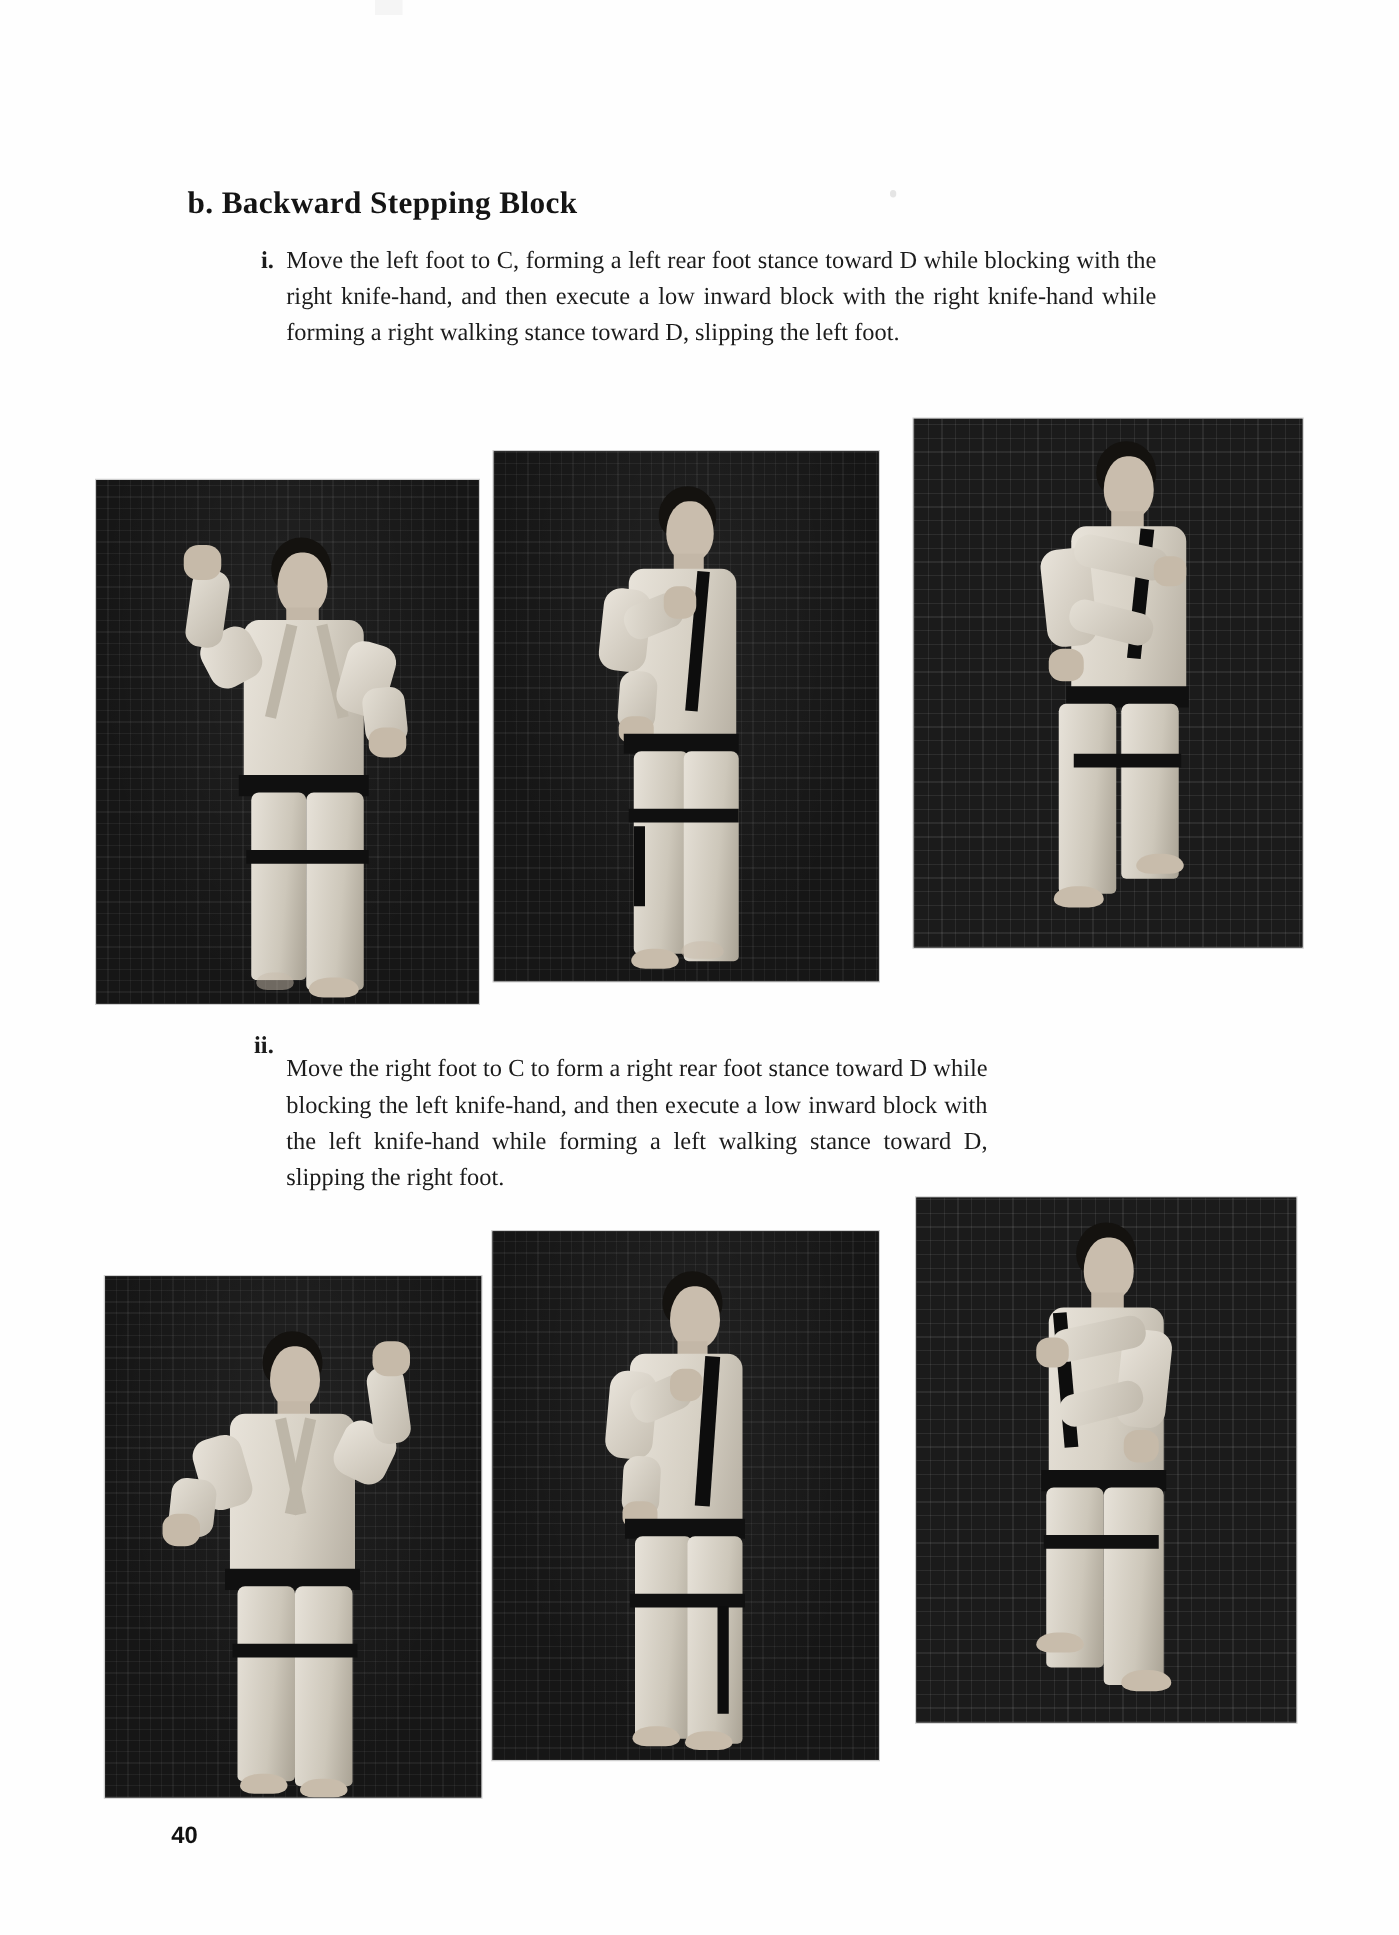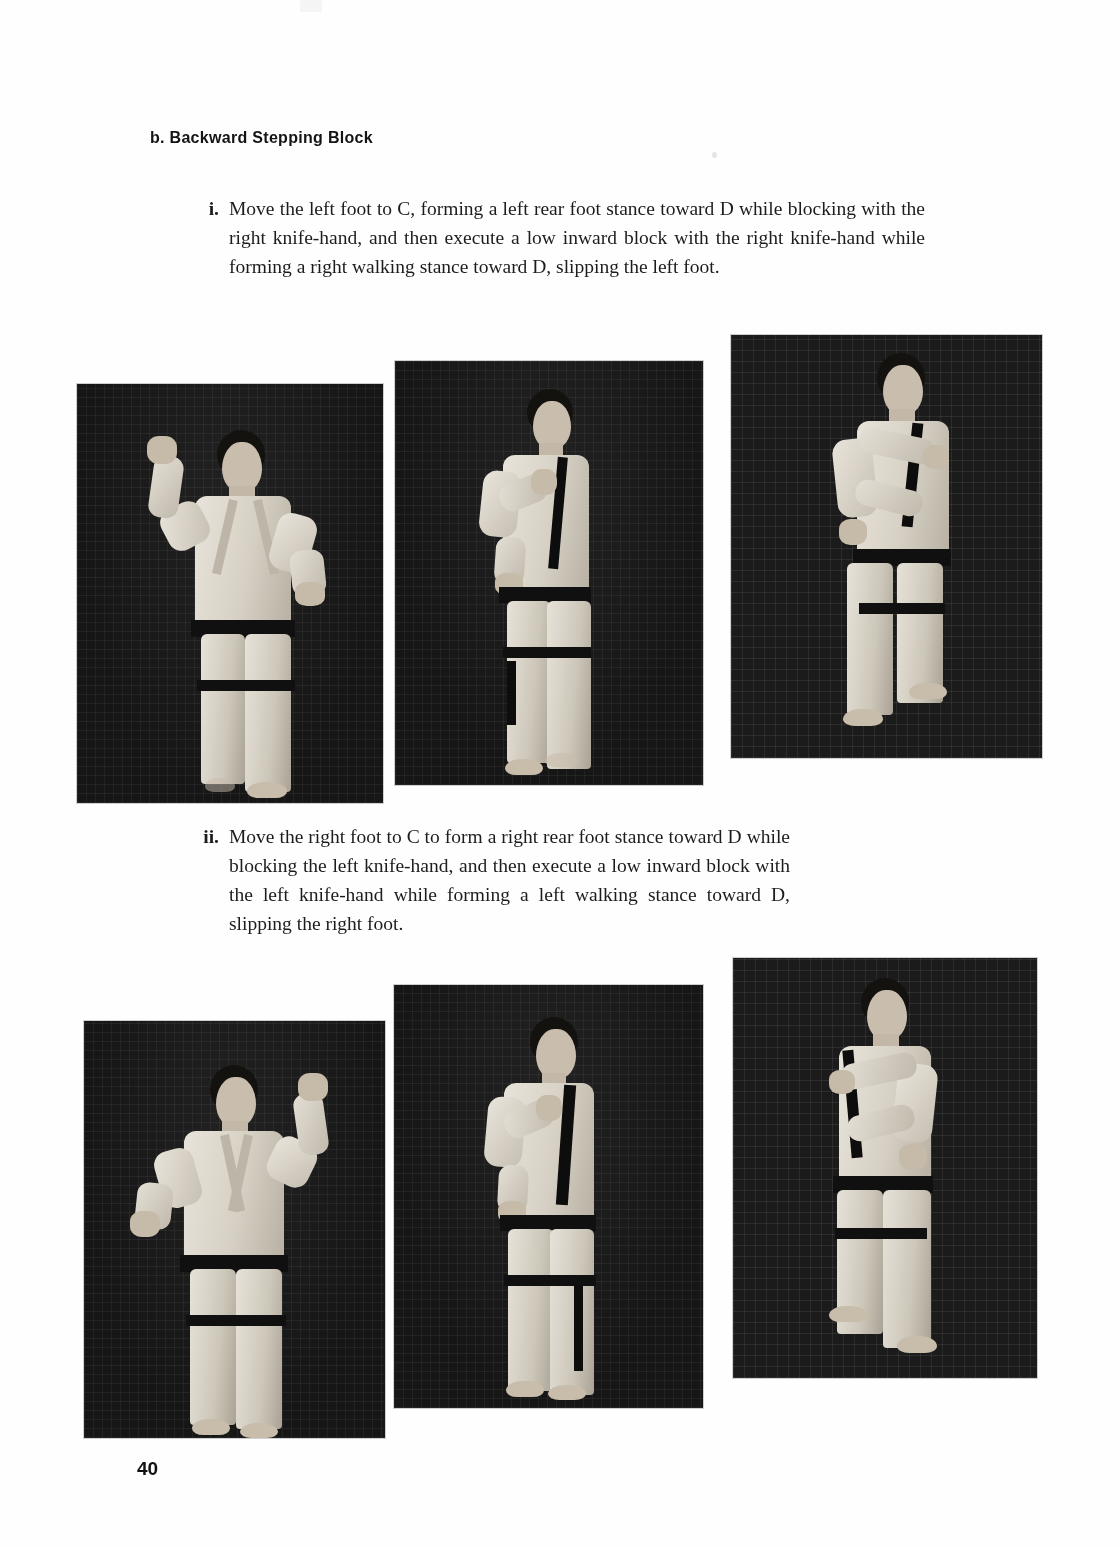--- a/index.html
+++ b/index.html
@@ -28,24 +28,24 @@
   .edge-smudge {
     position: absolute;
     background: #f2f2f2;
     opacity: .8;
   }
 
   
   .section-heading {
     position: absolute;
     left: 150px;
-    top: 129px;
-    font-family: Liberation Sans, sans-serif;
+    top: 149px;
+    font-family: Liberation Serif, serif;
     font-weight: bold;
-    font-size: 16px;
+    font-size: 25px;
     letter-spacing: .3px;
     color: #141414;
   }
 
   .para {
     position: absolute;
     font-size: 19.5px;
     line-height: 29px;
     color: #1c1c1c;
     text-align: left;
@@ -73,20 +73,21 @@
     text-justify: inter-word;
   }
   #para-ii {
     left: 185px;
     top: 822px;
     width: 605px;
   }
   #para-ii .ptext {
     text-align: justify;
     text-justify: inter-word;
+    margin-top: 19px;
   }
 
   .page-number {
     position: absolute;
     left: 137px;
     top: 1458px;
     font-family: "Liberation Sans", "DejaVu Sans", sans-serif;
     font-weight: bold;
     font-size: 19px;
     color: #111111;

